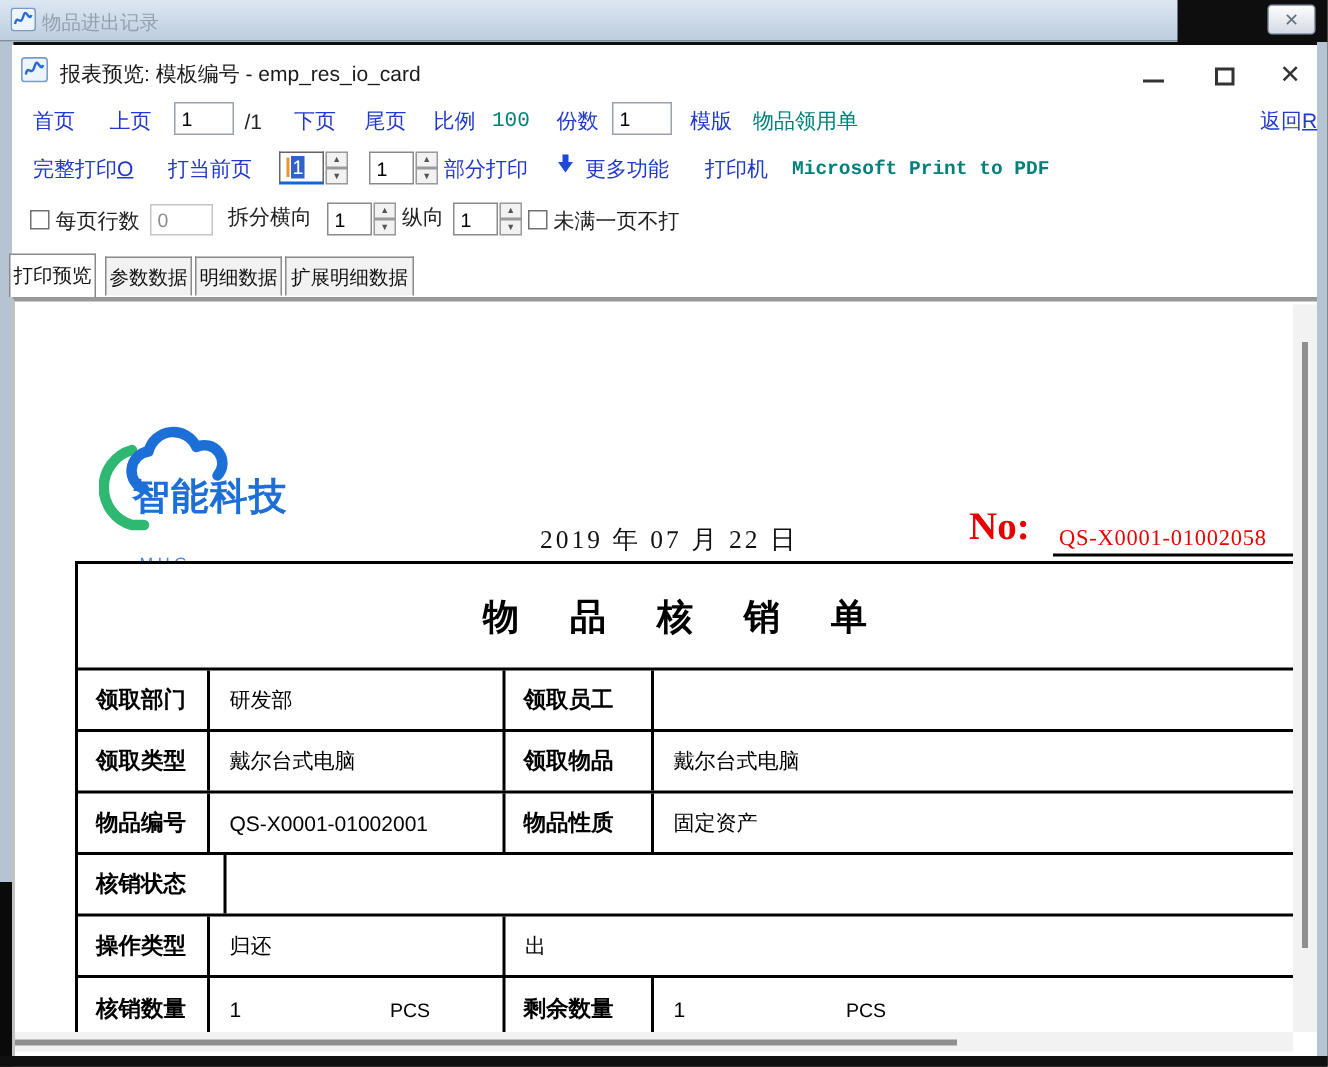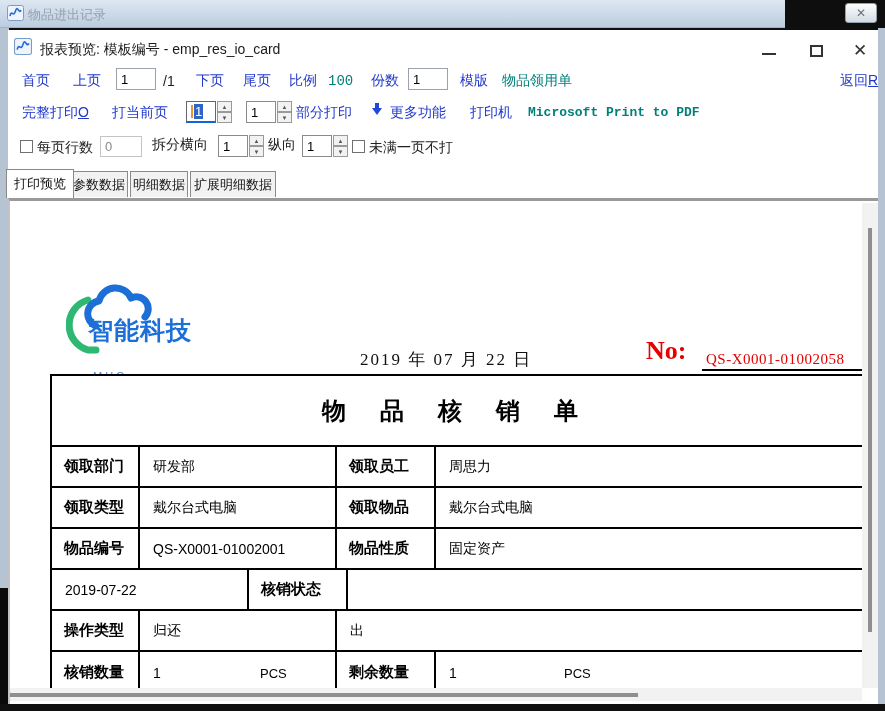--- a/index.html
+++ b/index.html
@@ -183,21 +183,21 @@
       <span>1</span>
     </div>
   <div class="btns">
       <div class="sb">▲</div>
       <div class="sb">▼</div>
     </div>
 </div>
 <div class="abs chk" style="left:352px;top:140px"></div>
 <div class="abs blk" style="left:369px;top:139px">未满一页不打</div>
 
-<div class="tab active" style="left:6px;width:68px">打印预览</div>
+<div class="tab active" style="left:6px;width:58px">打印预览</div>
 <div class="tab" style="left:70px;width:58px">参数数据</div>
 <div class="tab" style="left:130px;width:58px">明细数据</div>
 <div class="tab" style="left:190px;width:86px">扩展明细数据</div>
 
 <div class="abs" id="preview"></div>
 
 <svg class="abs" id="logo-svg" width="120" height="78" viewBox="0 0 120 78">
   <path d="M22 16 A26 26 0 0 0 22 66 L30 66" fill="none" stroke="#2eb872" stroke-width="7" stroke-linecap="round"></path>
   <path d="M30 42 a13 13 0 0 1 3 -25 a17 17 0 0 1 32 -3 a12 12 0 0 1 14 19" fill="#fff" stroke="#1b6fd6" stroke-width="7" stroke-linejoin="round" stroke-linecap="round"></path>
 </svg>
@@ -209,36 +209,34 @@
 <div class="abs" id="doc-no-value">QS-X0001-01002058</div>
 <div class="abs" id="no-underline"></div>
 
 <div class="abs" id="doc-table">
   <div id="doc-title-row">物 品 核 销 单</div>
 
   <div class="t-row">
     <div class="cell c1">领取部门</div>
     <div class="cell c2">研发部</div>
     <div class="cell c3">领取员工</div>
-    <div class="cell c4">周思力</div>
   </div>
   <div class="t-row">
     <div class="cell c1">领取类型</div>
     <div class="cell c2">戴尔台式电脑</div>
     <div class="cell c3">领取物品</div>
     <div class="cell c4">戴尔台式电脑</div>
   </div>
   <div class="t-row">
     <div class="cell c1">物品编号</div>
     <div class="cell c2">QS-X0001-01002001</div>
     <div class="cell c3">物品性质</div>
     <div class="cell c4">固定资产</div>
   </div>
   <div class="t-row">
-    <div class="cell c2">2019-07-22</div>
     <div class="cell c3">核销状态</div>
   </div>
   <div class="t-row">
     <div class="cell c1">操作类型</div>
     <div class="cell c2">归还</div>
     <div class="cell c4">出</div>
   </div>
   <div class="t-row">
     <div class="cell c1">核销数量</div>
     <div class="cell c2">

